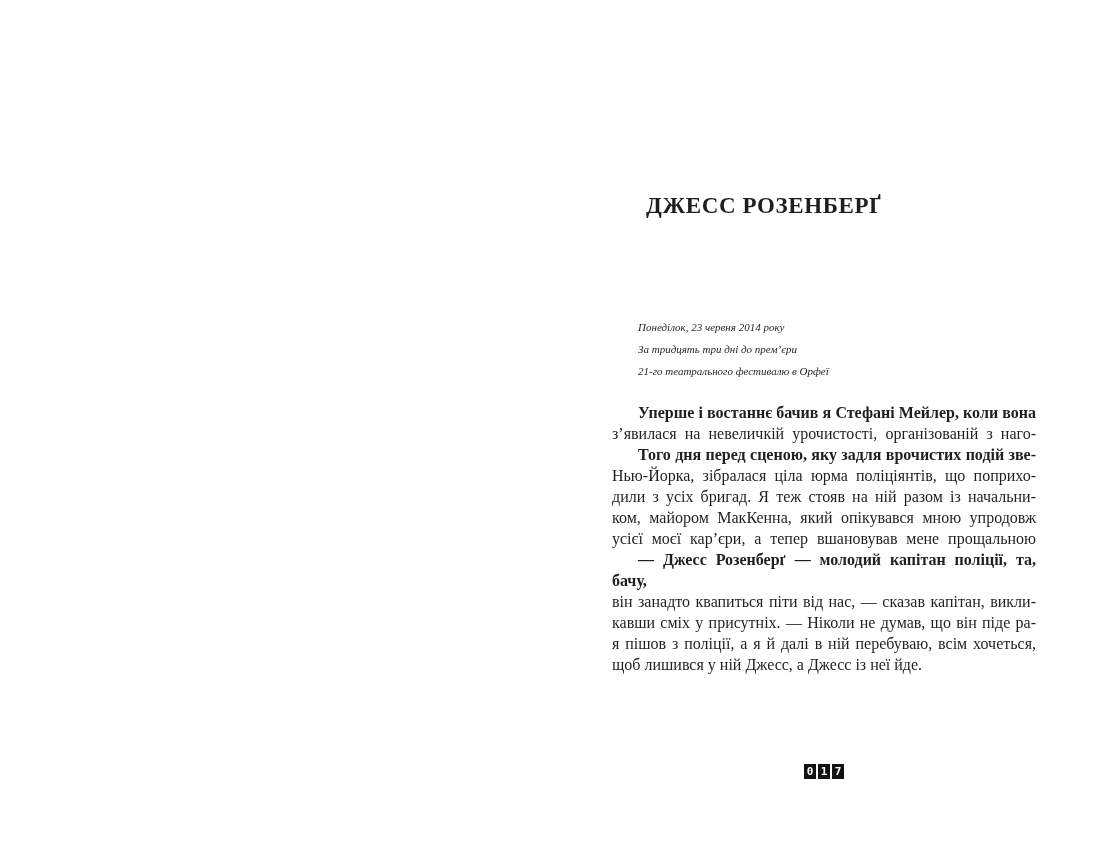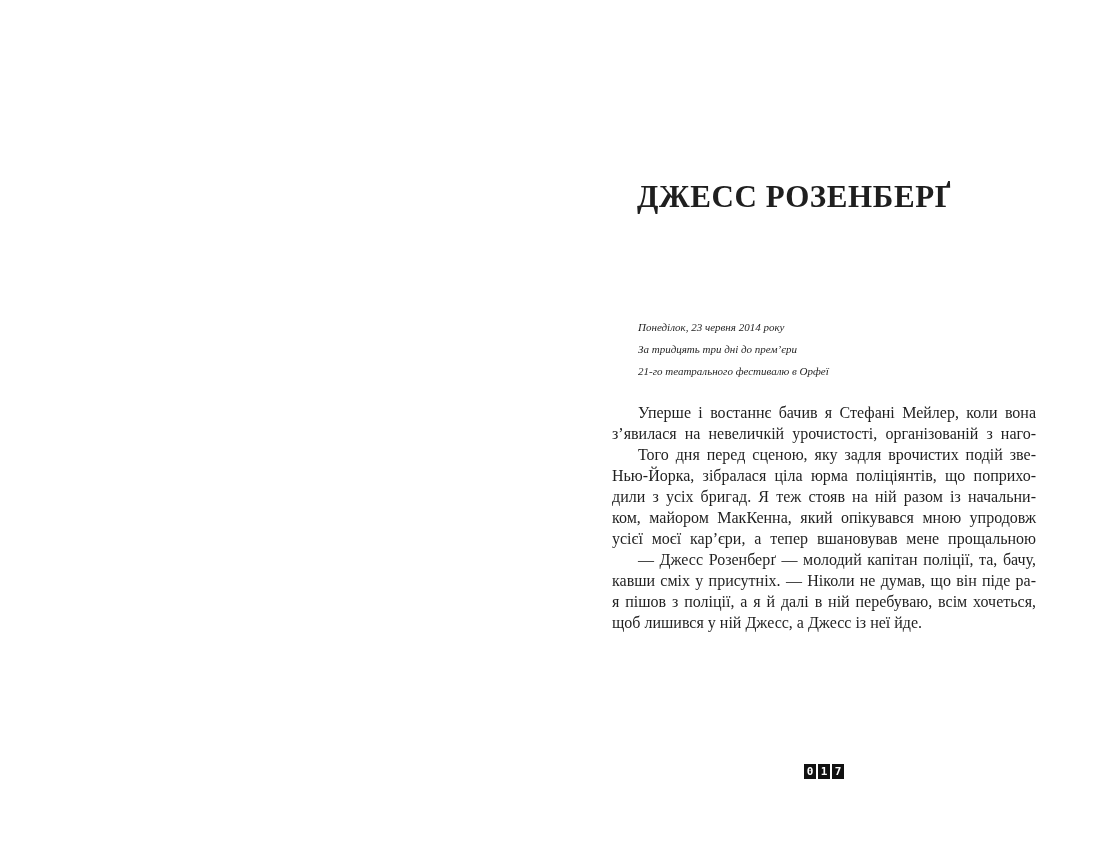--- a/index.html
+++ b/index.html
@@ -9,22 +9,22 @@
     height: 850px;
     background: #ffffff;
     overflow: hidden;
     font-family: "Liberation Serif", "DejaVu Serif", serif;
     color: #1f1f1f;
   }
   .chapter-title {
     position: absolute;
     left: 637px;
     top: 184px;
-    margin: 0;
-    font-size: 31px;
+    margin: 9px;
+    font-size: 23px;
     line-height: 26px;
     font-weight: bold;
     letter-spacing: 0.6px;
     white-space: nowrap;
   }
   .dateline {
     position: absolute;
     left: 638px;
     top: 316px;
     font-style: italic;
@@ -38,21 +38,21 @@
     width: 424px;
     font-size: 16px;
     line-height: 21px;
   }
   .body-text p { margin: 0; padding: 0; }
   .line {
     text-align: justify;
     text-align-last: justify;
     white-space: normal;
   }
-  .line.first { text-indent: 26px; }
+  .line.first { text-indent: 26px; font-weight: bold; }
   .line.last  { text-align-last: left; }
   .pagenum {
     position: absolute;
     left: 612px;
     top: 764px;
     width: 424px;
     display: flex;
     justify-content: center;
     gap: 2px;
   }
@@ -95,20 +95,21 @@
       <div class="line first">Того дня перед сценою, яку задля врочистих подій зве-</div>
       <div class="line">Нью-Йорка, зібралася ціла юрма поліціянтів, що поприхо-</div>
       <div class="line">дили з усіх бригад. Я теж стояв на ній разом із начальни-</div>
       <div class="line">ком, майором МакКенна, який опікувався мною упродовж</div>
       <div class="line">усієї моєї кар’єри, а тепер вшановував мене прощальною</div>
     <p></p>
 
     <p>
       </p>
       <div class="line first">— Джесс Розенберґ — молодий капітан поліції, та, бачу,</div>
+      <div class="line">він занадто квапиться піти від нас, — сказав капітан, викли-</div>
       <div class="line">кавши сміх у присутніх. — Ніколи не думав, що він піде ра-</div>
       <div class="line">я пішов з поліції, а я й далі в ній перебуваю, всім хочеться,</div>
       <div class="line last">щоб лишився у ній Джесс, а Джесс із неї йде.</div>
     <p></p>
 
   </div>
 
   <div class="pagenum">
     <span class="digit-box">0</span>
     <span class="digit-box">1</span>

